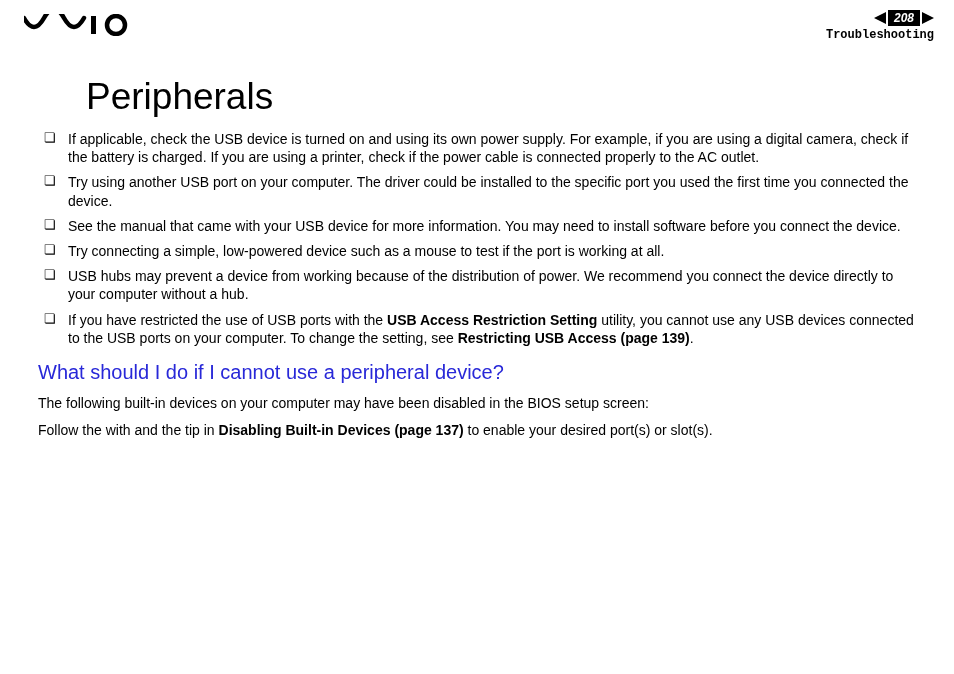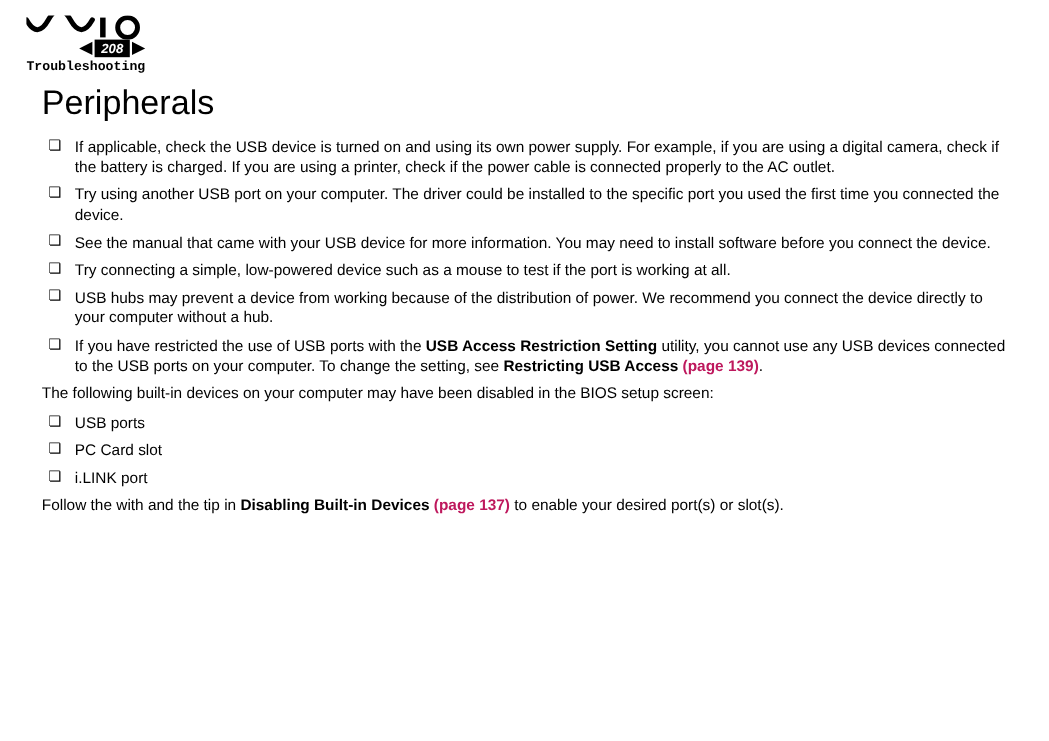--- a/index.html
+++ b/index.html
@@ -9,21 +9,20 @@
     height: 674px;
     background: #fff;
     position: relative;
   }
   .header {
     display: flex;
     justify-content: space-between;
     align-items: flex-start;
     padding: 10px 20px 0 24px;
     height: 48px;
-    flex-direction: column;
   }
   .logo {
     padding-top: 4px;
   }
   .logo svg { display: block; }
   .header-right {
     text-align: right;
     font-size: 12px;
     font-weight: bold;
     color: #000;
@@ -59,23 +58,24 @@
   .section-label {
     margin-top: 2px;
     font-size: 12px;
     font-weight: bold;
     font-family: Liberation Mono, monospace;
   }
   .content {
     padding: 28px 32px 0 38px;
   }
   h1 {
-    font-size: 31px;
+    font-size: 37px;
     font-weight: normal;
     margin-bottom: 12px;
+    margin-left: 48px;
   }
   h2 {
     font-size: 20px;
     font-weight: normal;
     color: #2828d8;
     margin-bottom: 10px;
   }
   h2.second { margin-top: 14px; }
   .bullet-list {
     list-style: none;
@@ -95,21 +95,21 @@
     left: 0;
     top: 0;
     font-size: 13px;
   }
   p.body {
     font-size: 14px;
     line-height: 1.35;
     margin-bottom: 8px;
   }
   .bold { font-weight: bold; }
-  .linkref { color: #be185d; font-weight: bold; }
+  .linkref { color: #000000; font-weight: bold; }
 </style>
 </head>
 <body>
 
 <div class="header">
   <div class="logo">
     <svg width="108" height="22" viewBox="0 0 108 22">
       <path d="M 0 4 Q 10 22 20 4 Q 30 -14 40 4 Q 50 22 60 4" stroke="#000" stroke-width="4.5" fill="none" stroke-linecap="round"></path>
       <rect x="67" y="2" width="5" height="18" fill="#000"></rect>
       <circle cx="92" cy="11" r="9" stroke="#000" stroke-width="4.5" fill="none"></circle>
@@ -130,20 +130,16 @@
 
   <ul class="bullet-list">
     <li>If applicable, check the USB device is turned on and using its own power supply. For example, if you are using a digital camera, check if the battery is charged. If you are using a printer, check if the power cable is connected properly to the AC outlet.</li>
     <li>Try using another USB port on your computer. The driver could be installed to the specific port you used the first time you connected the device.</li>
     <li>See the manual that came with your USB device for more information. You may need to install software before you connect the device.</li>
     <li>Try connecting a simple, low-powered device such as a mouse to test if the port is working at all.</li>
     <li>USB hubs may prevent a device from working because of the distribution of power. We recommend you connect the device directly to your computer without a hub.</li>
     <li><span>If you have restricted the use of USB ports with the </span><span class="bold">USB Access Restriction Setting</span><span> utility, you cannot use any USB devices connected to the USB ports on your computer. To change the setting, see </span><span class="bold">Restricting USB Access </span><span class="linkref">(page 139)</span><span>.</span></li>
   </ul>
 
+  <h2 class="second">What should I do if I cannot use a peripheral device?</h2>
   <p class="body">The following built-in devices on your computer may have been disabled in the BIOS setup screen:</p>
-  <ul class="bullet-list">
-    <li>USB ports</li>
-    <li>PC Card slot</li>
-    <li>i.LINK port</li>
-  </ul>
   <p class="body"><span>Follow the with and the tip in </span><span class="bold">Disabling Built-in Devices </span><span class="linkref">(page 137)</span><span> to enable your desired port(s) or slot(s).</span></p>
 </div>
 
 </body></html>

